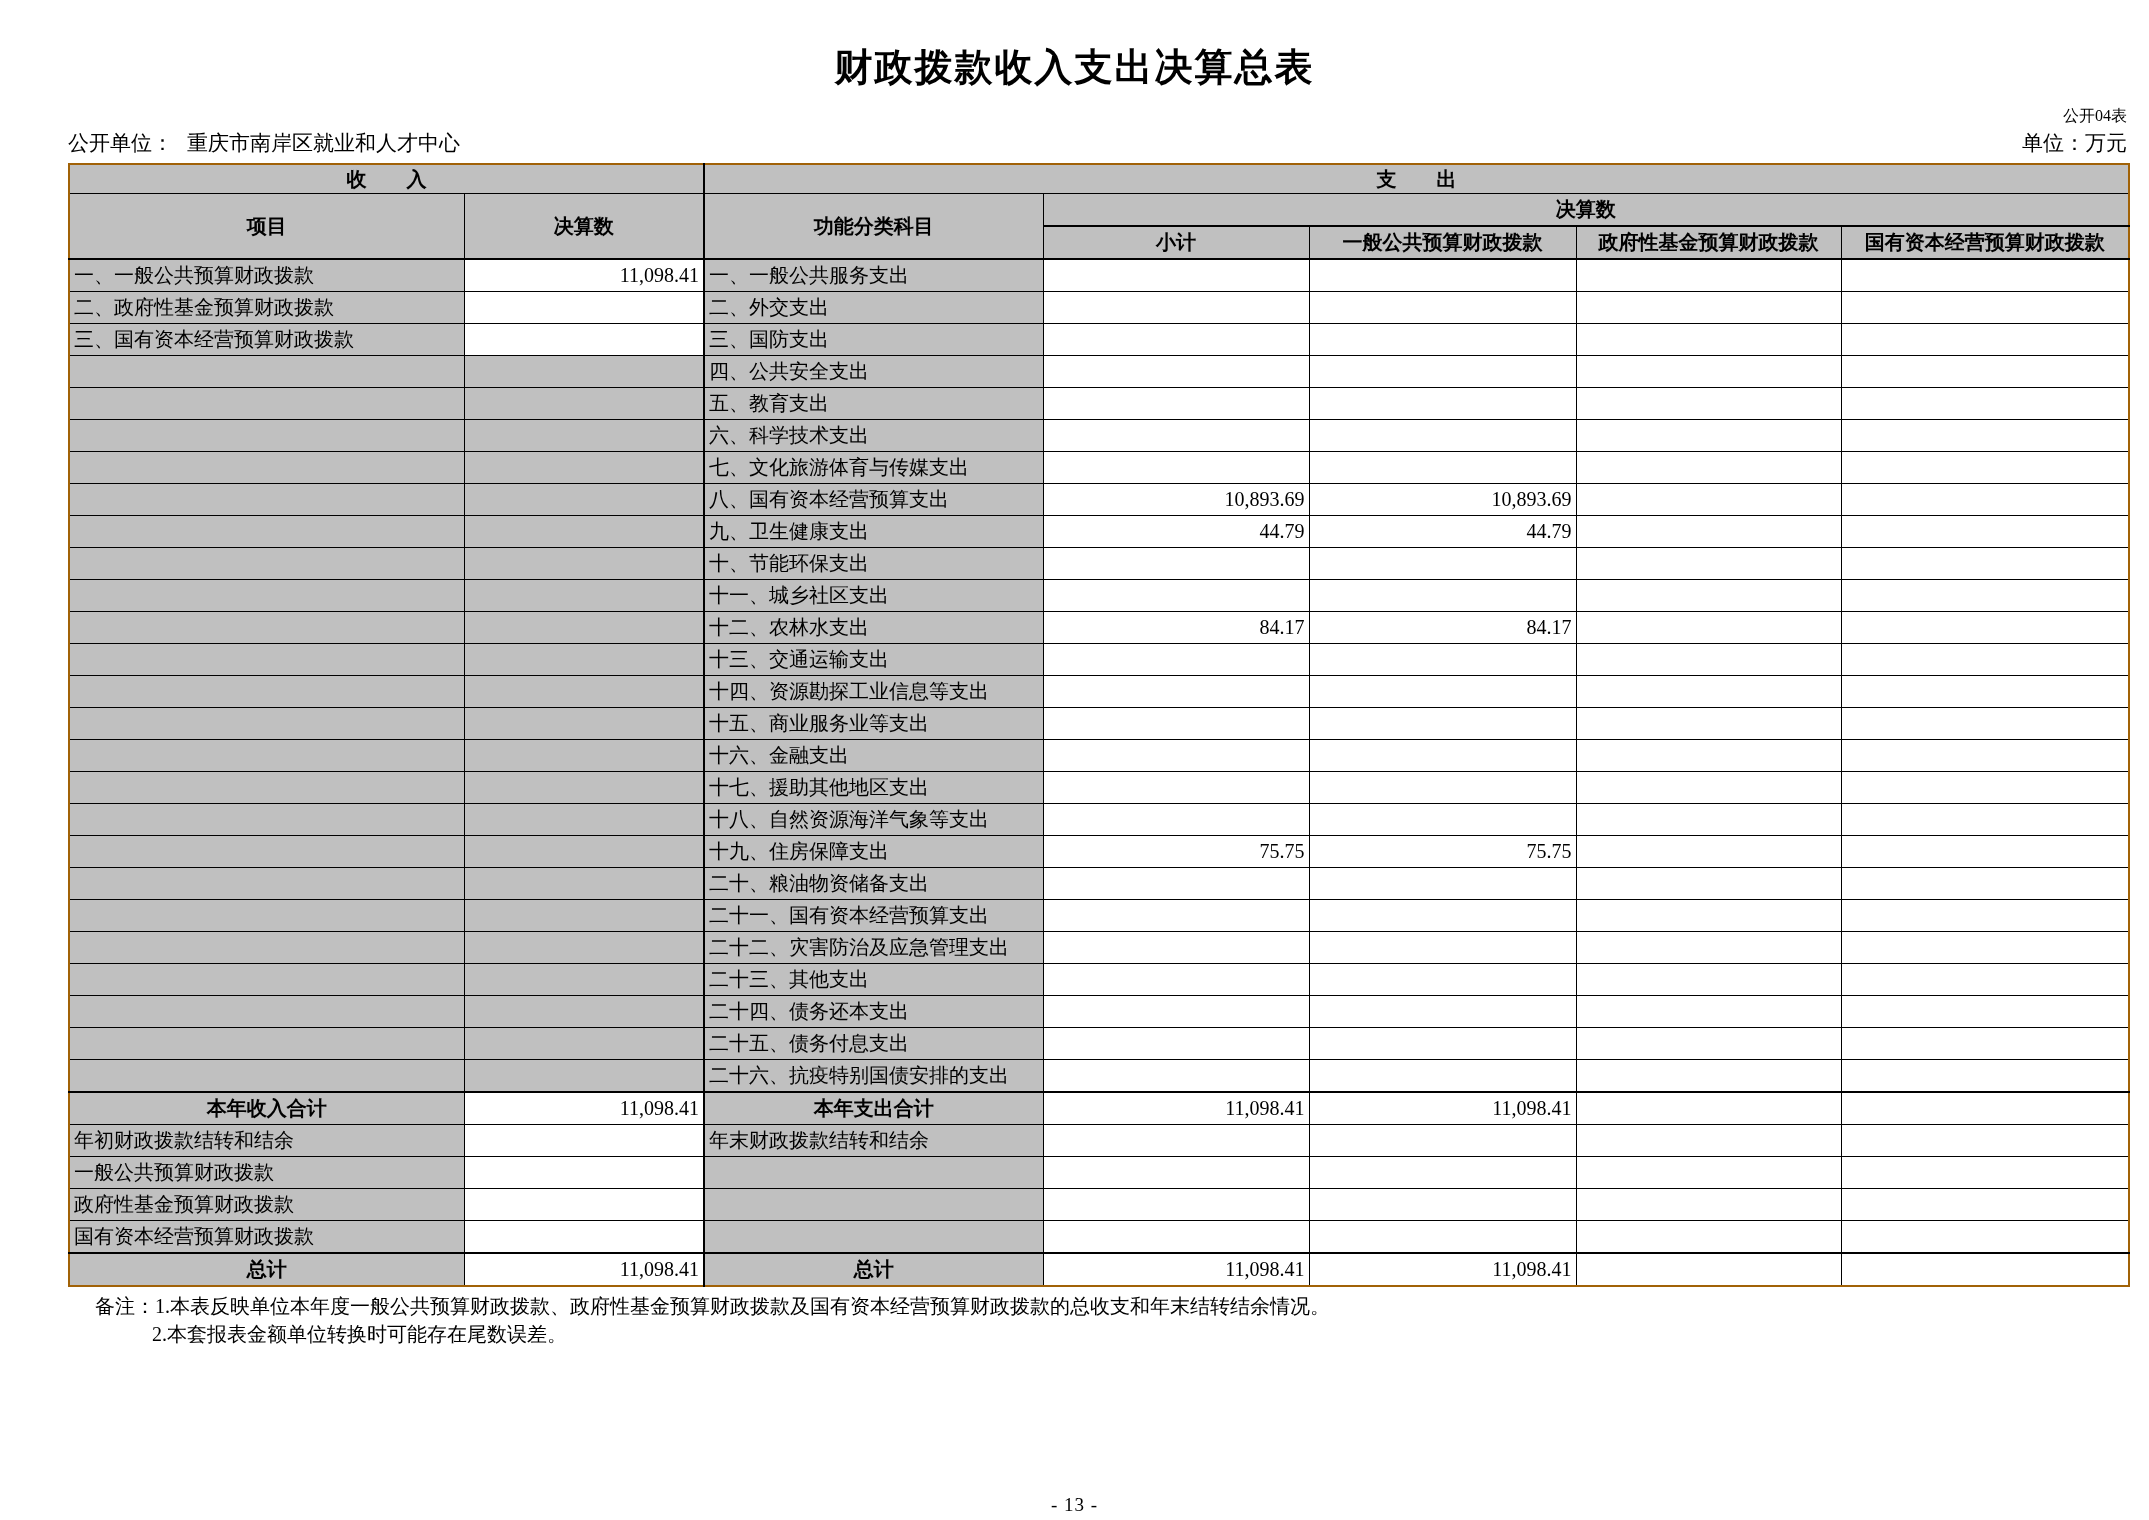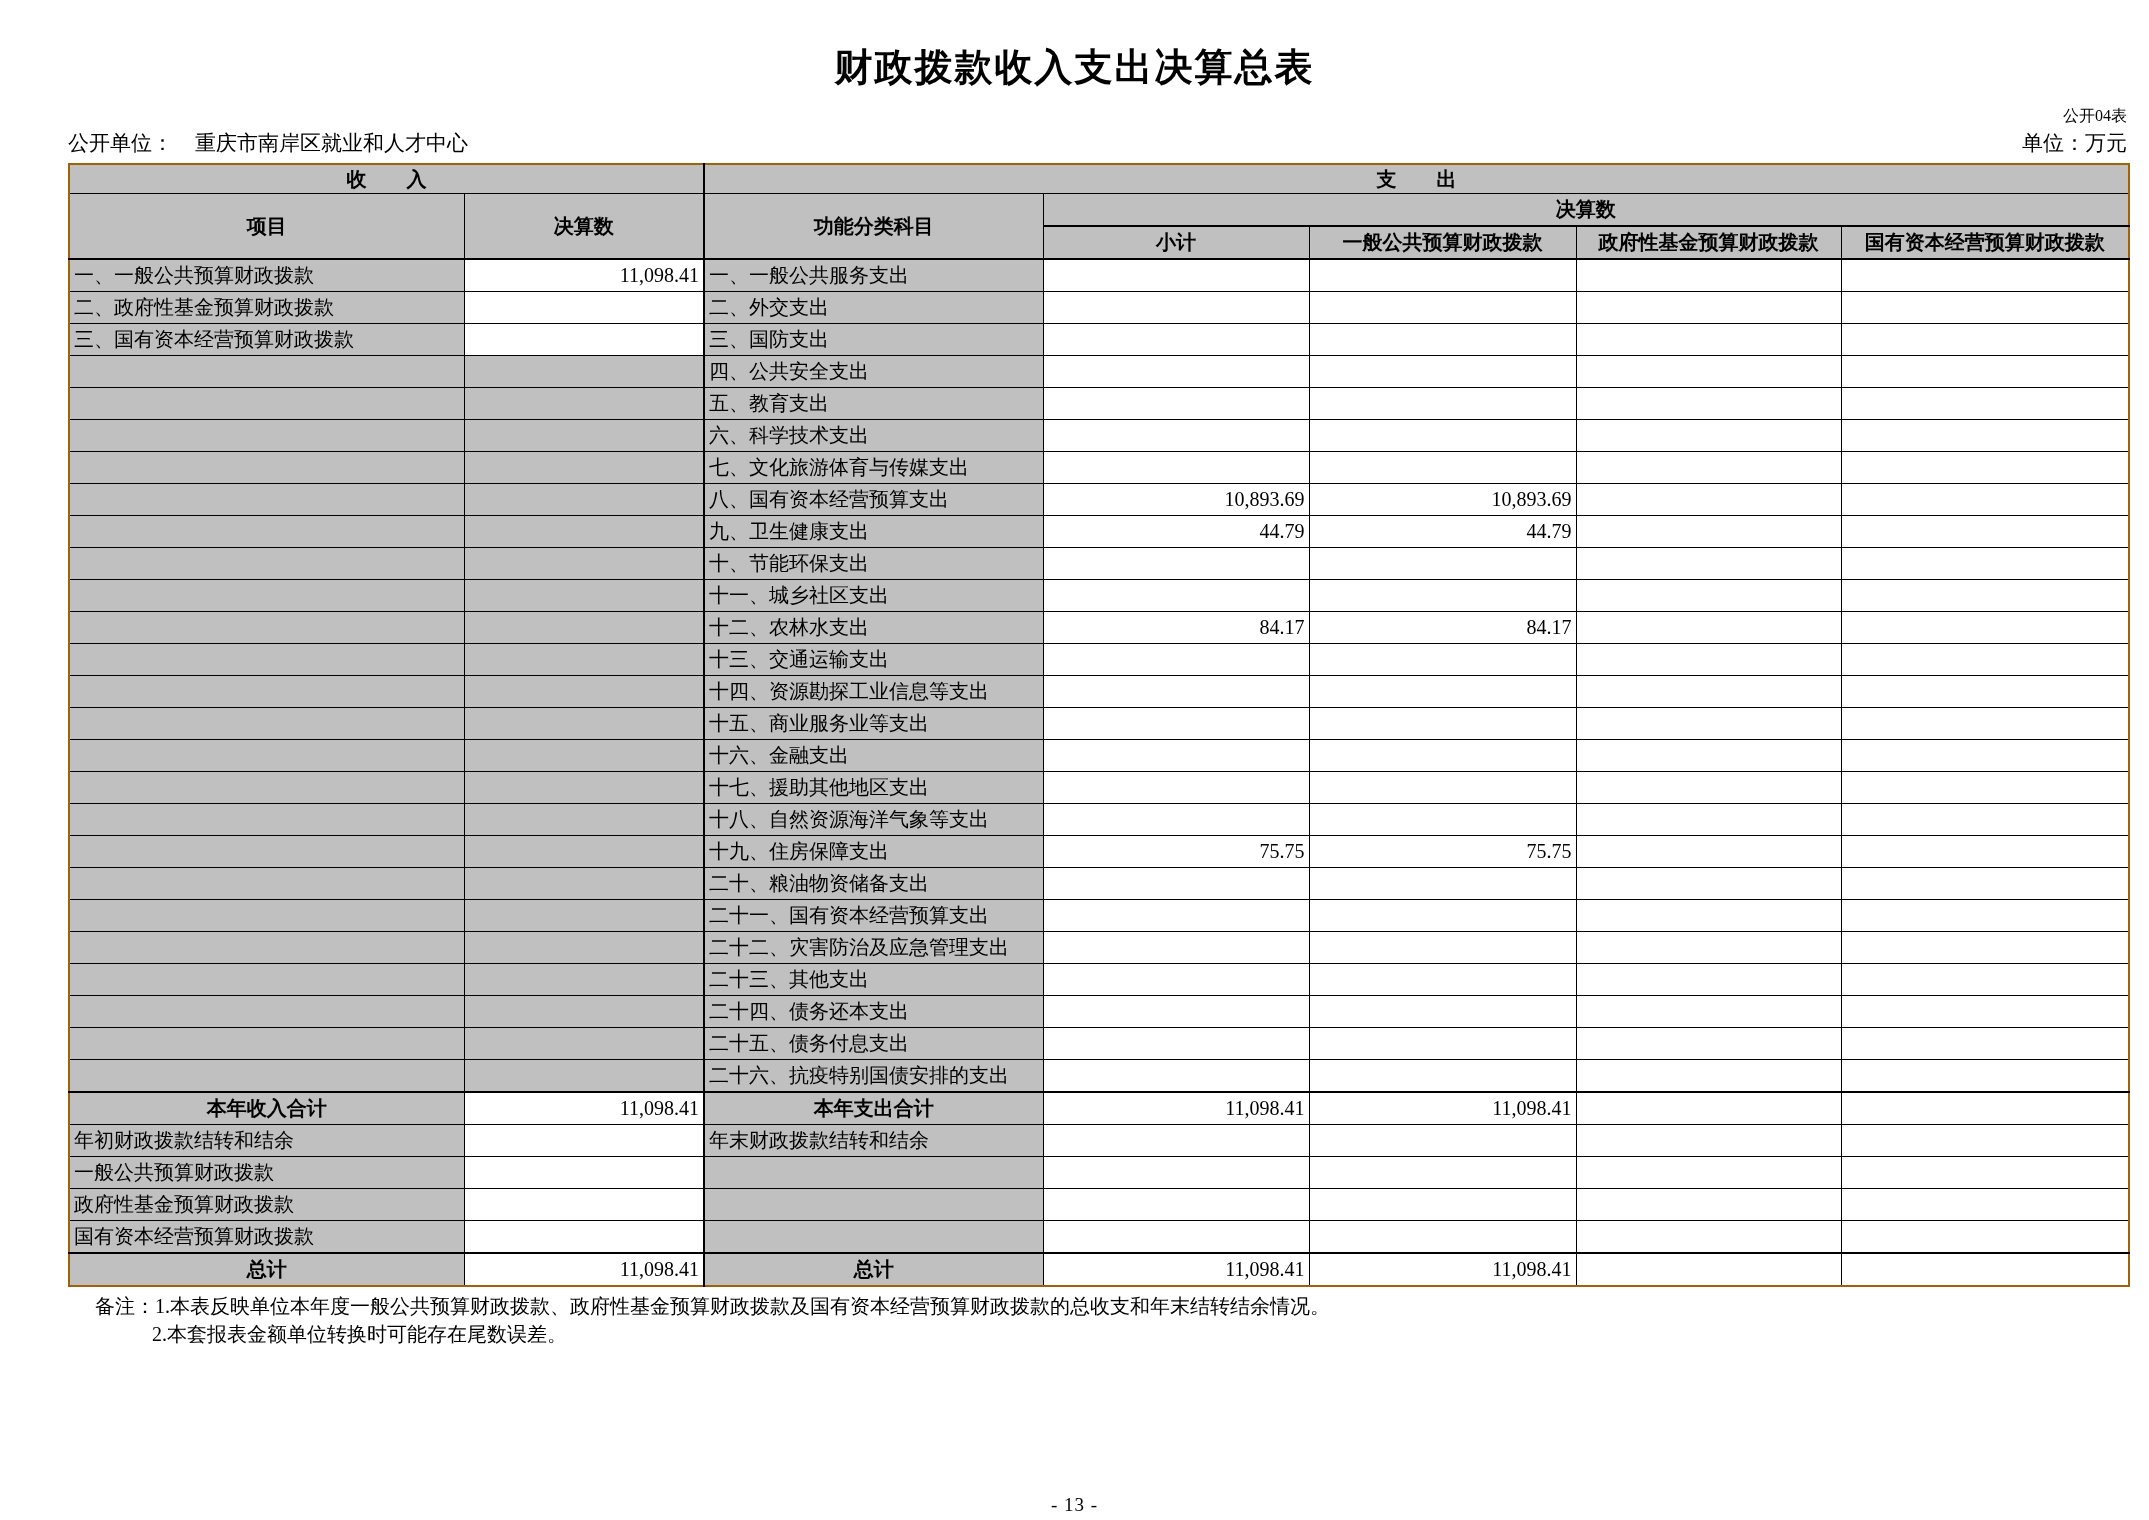--- a/index.html
+++ b/index.html
@@ -12,21 +12,21 @@
 
   .title {
     text-align:center; font-size:38px; font-weight:bold;
     padding-top:44px; line-height:46px; letter-spacing:2px;
   }
   .form-code { text-align:right; margin:16px 22px 0 0; font-size:16px; }
   .meta-row {
     display:flex; justify-content:space-between;
     margin:2px 22px 6px 68px; font-size:21px;
   }
-  .org-name { margin-left:22px; }
+  .org-name { margin-left:14px; }
 
   table.fin {
     border-collapse:collapse; table-layout:fixed;
     margin-left:68px; width:2060px;
     border:2px solid #a16207;
     font-size:20px;
   }
   table.fin td { border:1px solid #000; height:31px; padding:0 4px; vertical-align:middle; white-space:nowrap; overflow:hidden; }
   .hdr { background:#c0c0c0; font-weight:bold; text-align:center; }
   tr.band td { height:28px; }

